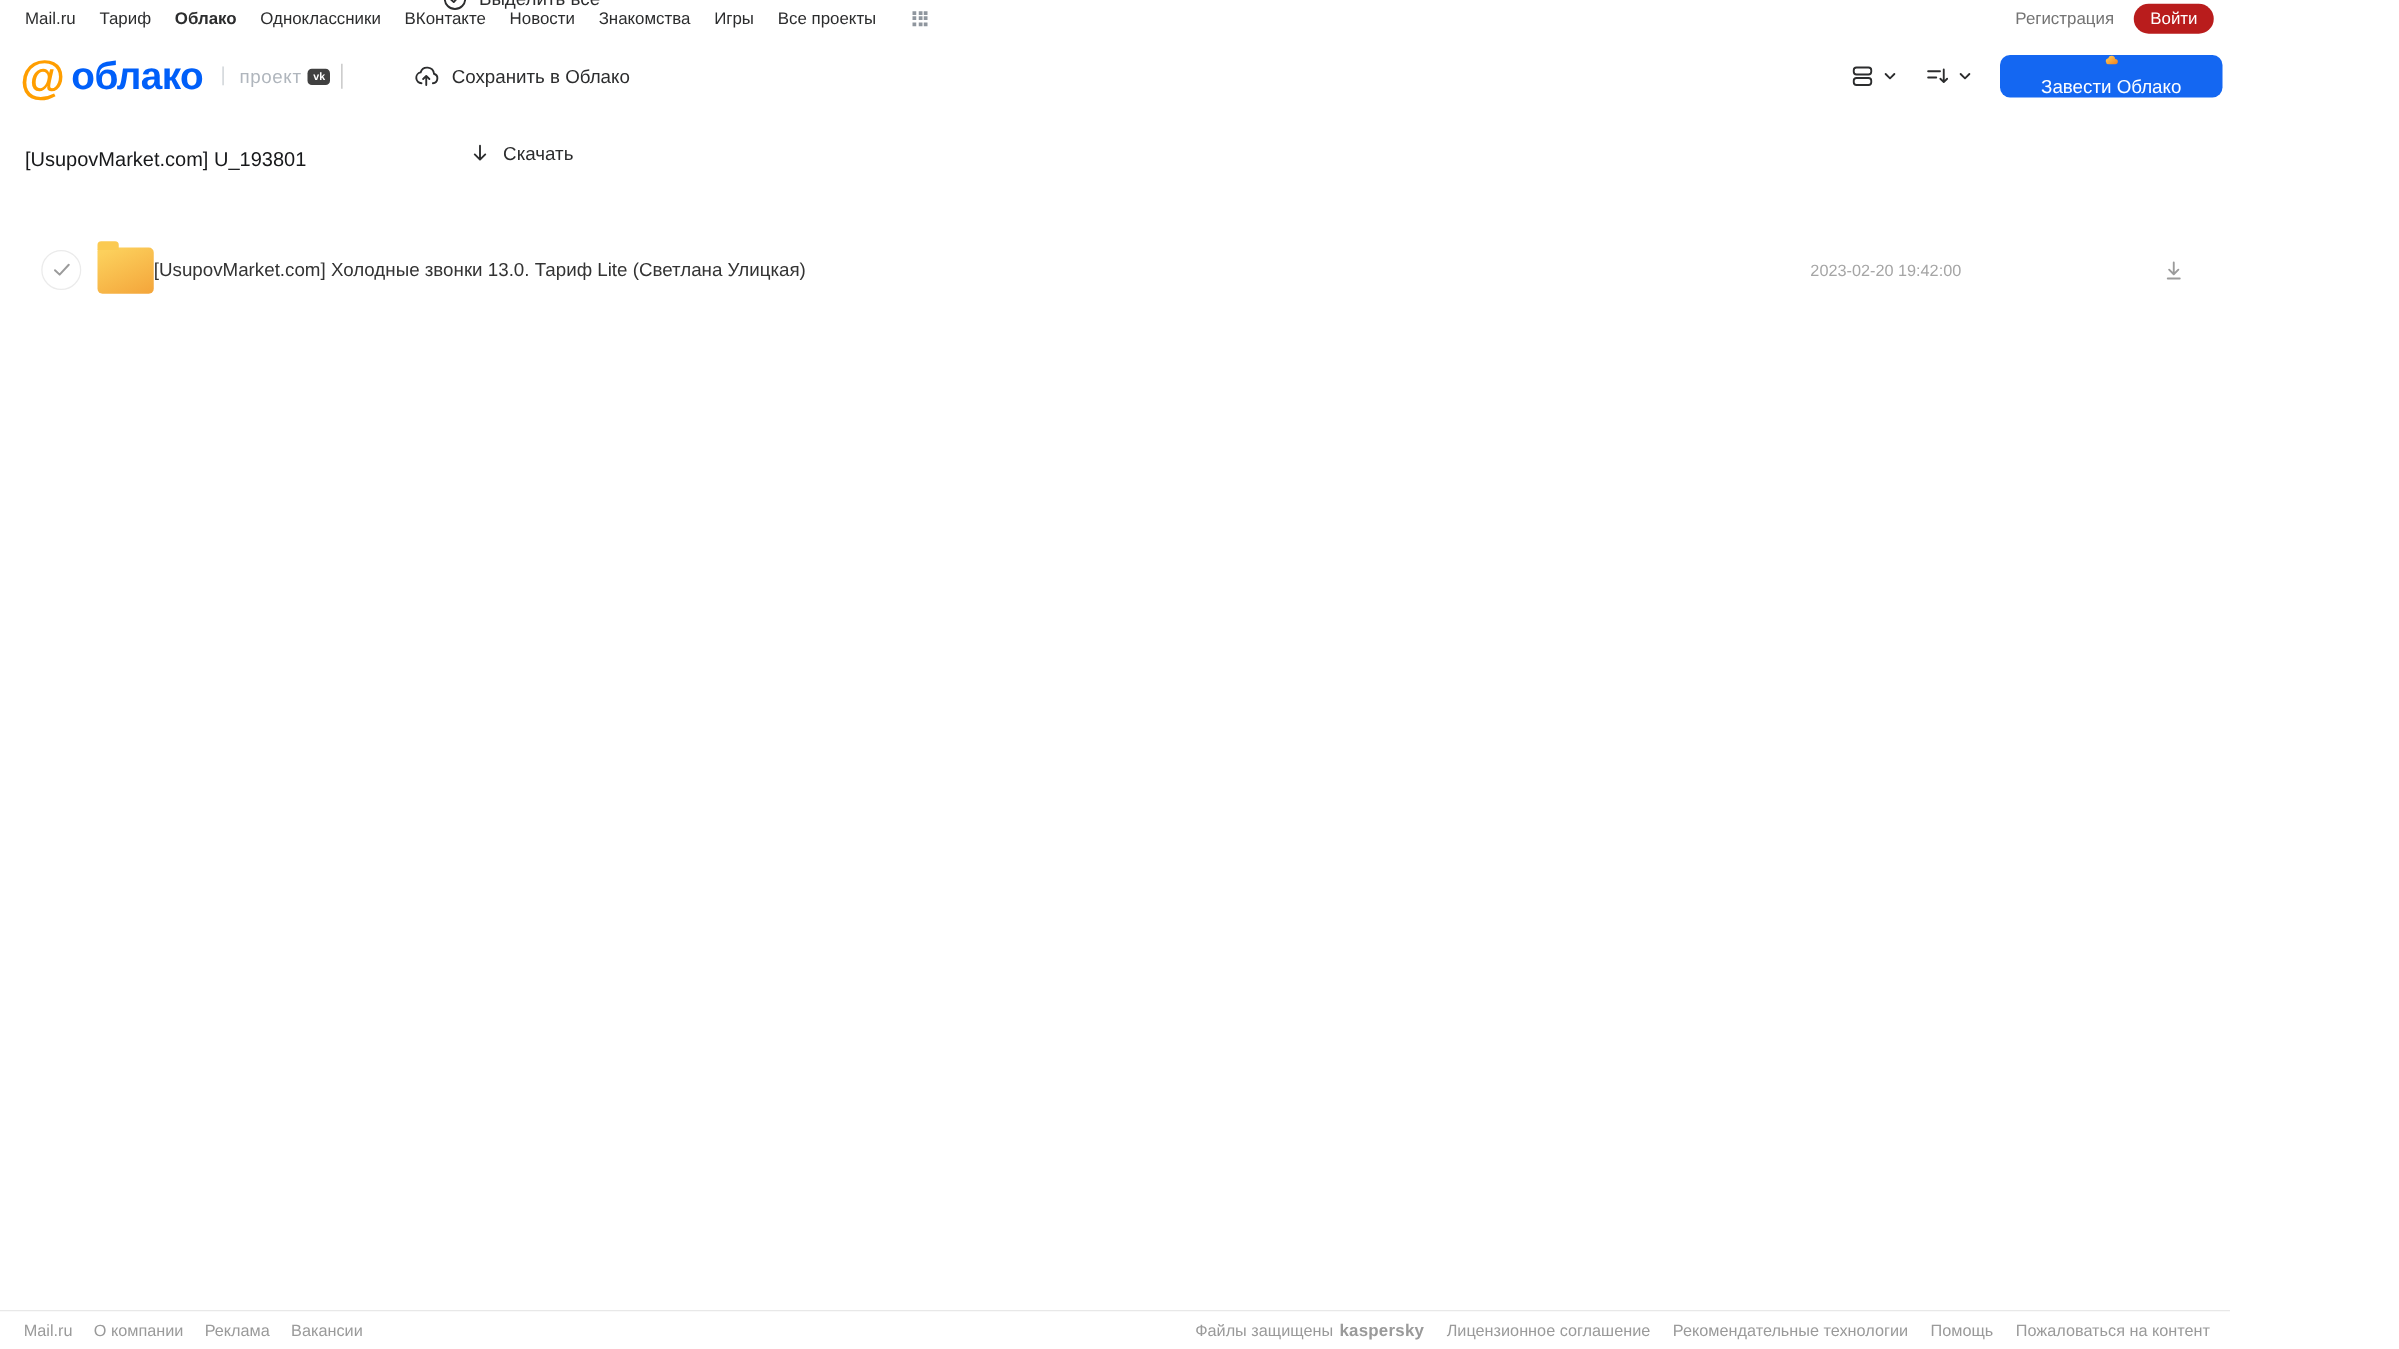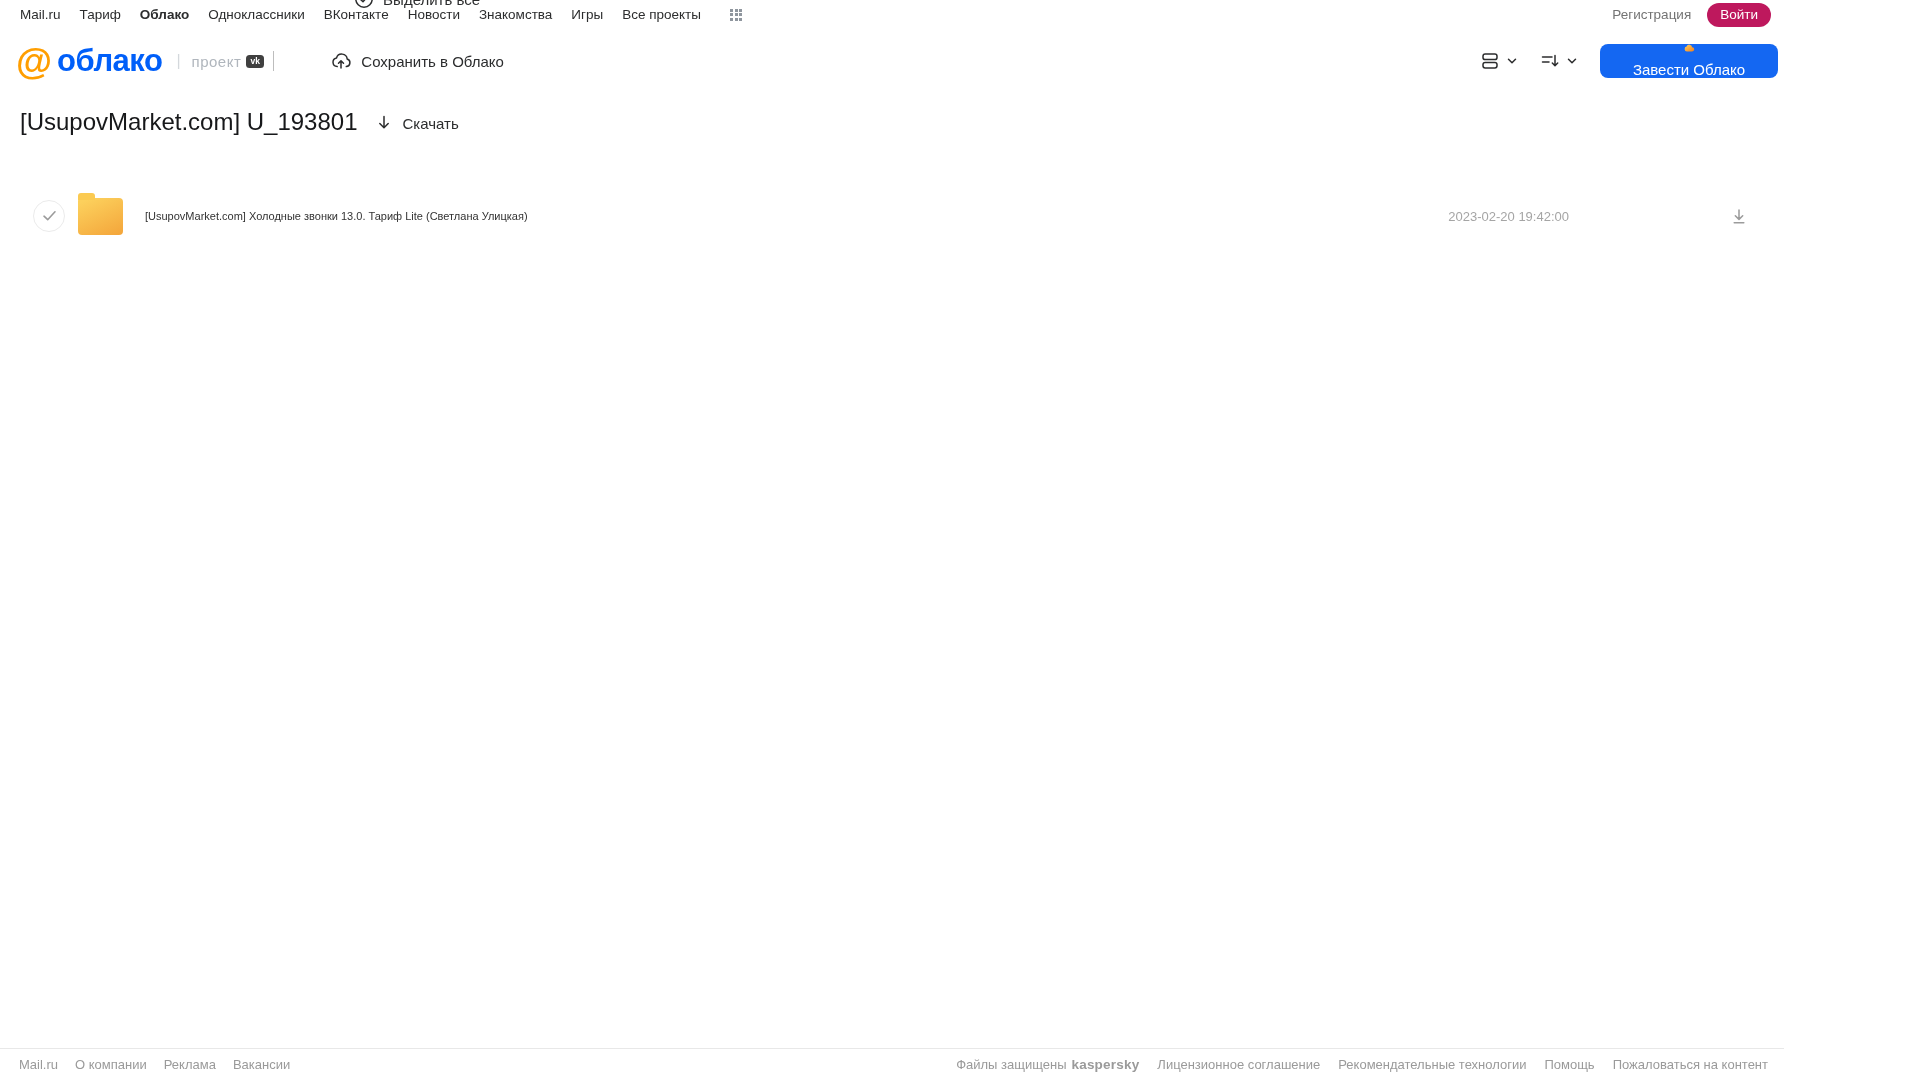--- a/index.html
+++ b/index.html
@@ -11,21 +11,21 @@
   .portal-nav { position:absolute; top:0; left:0; right:0; height:29px;
     display:flex; align-items:center; padding:0 13px 0 20px; font-size:13.5px; }
   .portal-nav .links { display:flex; align-items:center; gap:19px; }
   .portal-nav a { color:#2c2d2e; text-decoration:none; cursor:pointer; }
   .portal-nav a.active { font-weight:bold; }
   .grid-icon { display:grid; grid-template-columns:repeat(3,3px); grid-auto-rows:3px;
     gap:1.5px; margin-left:10px; cursor:pointer; }
   .grid-icon i { background:#8f969e; display:block; }
   .nav-right { margin-left:auto; display:flex; align-items:center; gap:16px; }
   .nav-right .reg { color:#737373; text-decoration:none; cursor:pointer;margin-left:48px; }
-  .btn-login { background:#be185d; color:#fff; border:none; border-radius:15px;
+  .btn-login { background:#b91c1c; color:#fff; border:none; border-radius:15px;
     padding:4px 13px 5px; font-size:13.5px; font-family:inherit; cursor:pointer; }
 
   
   .header { position:absolute; top:29px; left:0; right:0; height:64px;
     display:flex; align-items:center; padding:0 6px 0 16px; background:#fff; }
   .logo { display:flex; align-items:center; cursor:pointer; }
   .logo-at { color:#ff9e00; font-size:37px; font-weight:bold; line-height:1;
     margin-right:6px; letter-spacing:-1px; }
   .logo-word { color:#005ff9; font-size:31px; font-weight:bold; letter-spacing:-0.5px; }
   .logo-project { display:flex; align-items:center; margin-left:14px; color:#b0b6bd; }
@@ -40,34 +40,34 @@
     font-family:inherit; font-size:15px; color:#2c2d2e; cursor:pointer; }
   .tb-btn svg { display:block; }
   .header-right { margin-left:auto; display:flex; align-items:center; }
   .icon-group { display:flex; align-items:center; gap:6px; cursor:pointer; padding:4px; }
   .icon-group + .icon-group { margin-left:14px; }
   .btn-cloud { margin-left:18px; width:178px; height:34px; background:#1467f2;
     border:none; border-radius:8px; color:#fff; font-size:15px; font-family:inherit;
     display:flex; align-items:center; justify-content:flex-end; gap:9px; cursor:pointer;flex-direction:column; }
 
   
-  .page-title { position:absolute; left:20px; top:108px; font-size:24px;
+  .page-title { position:absolute; left:20px; top:120px; font-size:16px;
     font-weight:400; color:#17181a; }
 
   .file-row { position:absolute; left:0; right:0; top:190px; height:52px;
     display:flex; align-items:center; padding-left:33px; cursor:pointer; }
   .row-check { width:32px; height:32px; border-radius:50%; background:#fff;
     border:1px solid #ebebeb; display:flex; align-items:center; justify-content:center;
     flex:none; cursor:pointer; }
   .folder-icon { position:relative; width:45px; height:37px; margin-left:13px; flex:none;
     border-radius:3px 4px 4px 4px;
     background:linear-gradient(155deg,#fcd05c 10%,#f4a73c 95%); }
   .folder-icon::before { content:""; position:absolute; top:-5px; left:0; width:17px;
     height:7px; border-radius:3px 3px 0 0; background:#fbca51; }
-  .file-name { margin-left:22px; font-size:11px; color:#333; flex:1 1 auto;
+  .file-name { font-size:15px; color:#333; flex:1 1 auto;
     white-space:nowrap; overflow:hidden; }
   .file-date { font-size:13px; color:#a5a5a5; flex:none;text-align:right; }
   .row-spacer { width:160px; flex:none; }
   .row-download { width:20px; height:20px; flex:none; margin-right:35px;
     display:flex; align-items:center; justify-content:center; cursor:pointer; }
 
   
   .footer { position:absolute; left:0; right:0; bottom:0; height:31px;
     border-top:1px solid #e8e8e8; background:#fff; display:flex; align-items:center;
     padding:0 16px 0 19px; font-size:13px; color:#9a9a9a; }

